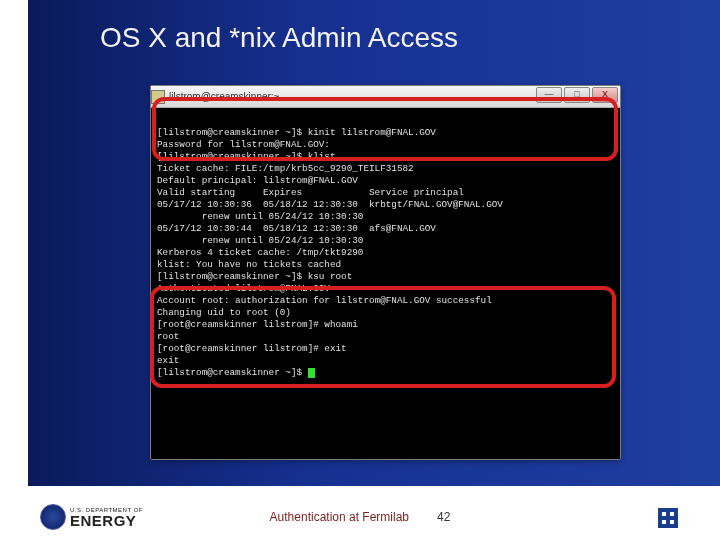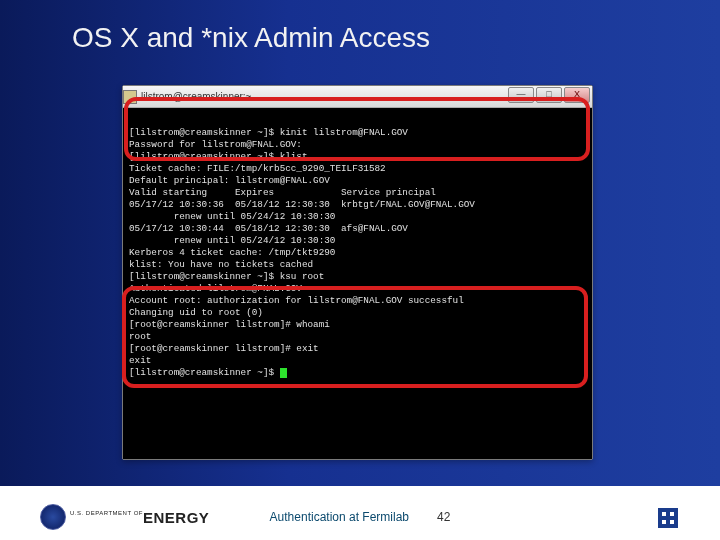--- a/index.html
+++ b/index.html
@@ -8,20 +8,21 @@
     height: 540px;
     background: #fff;
     font-family: Arial, Helvetica, sans-serif;
     position: relative;
     overflow: hidden;
   }
   .slide {
     position: absolute;
     inset: 0;
     background: linear-gradient(to right, #0a1a5a 0%, #163090 40%, #1e3ea0 100%);
+    margin-left: 28px;
   }
   .title {
     position: absolute;
     top: 22px;
     left: 72px;
     font-size: 28px;
     color: #f2f2f2;
     font-weight: 400;
   }
   .window {
@@ -124,34 +125,34 @@
     display: flex;
     align-items: center;
     gap: 4px;
   }
   .doe-seal {
     width: 26px; height: 26px;
     border-radius: 50%;
     background: radial-gradient(#2a4aa0, #0a1a5a);
     border: 1px solid #4a5aa0;
   }
-  .doe-text { display: flex; flex-direction: row; line-height: 1; }
+  .doe-text { display: flex; flex-direction: column; line-height: 1; }
   .doe-text .small { font-size: 6px; letter-spacing: 0.5px; color: #222; }
   .doe-text .big { font-size: 15px; font-weight: 700; color: #222; letter-spacing: 0.5px; }
   .footer-center {
     position: absolute;
     left: 0; right: 0;
     bottom: 16px;
     display: flex;
     justify-content: center;
     align-items: baseline;
     gap: 28px;
     pointer-events: none;
   }
-  .footer-center .caption { font-size: 12px; color: #0c4a6e; }
+  .footer-center .caption { font-size: 12px; color: #7f1d1d; }
   .footer-center .pagenum { font-size: 12px; color: #333; margin-top: 24px; }
   .footer-right {
     position: absolute;
     right: 40px;
     bottom: 10px;
     display: flex;
     align-items: center;
     gap: 6px;
   }
   .fermi-logo {

